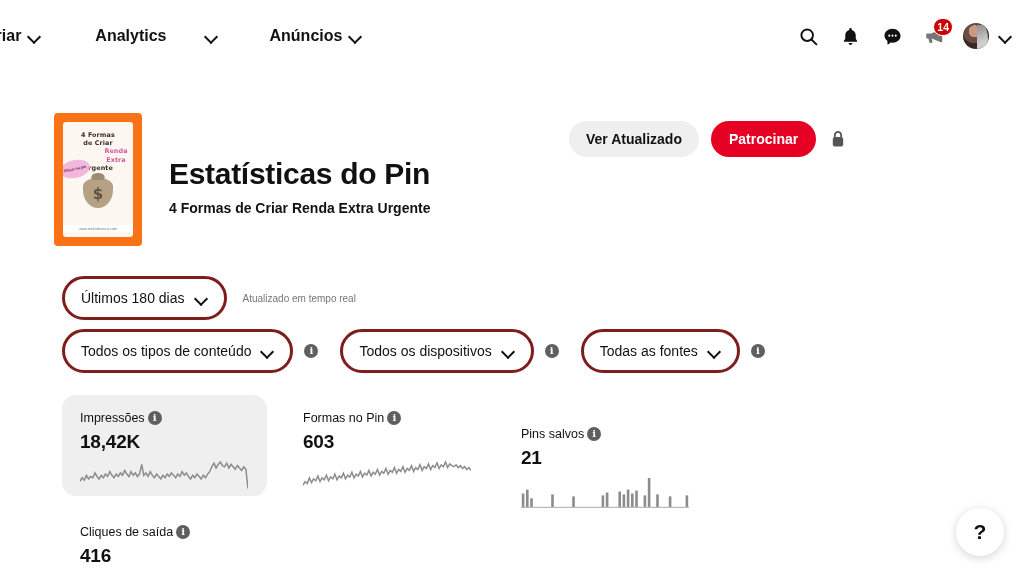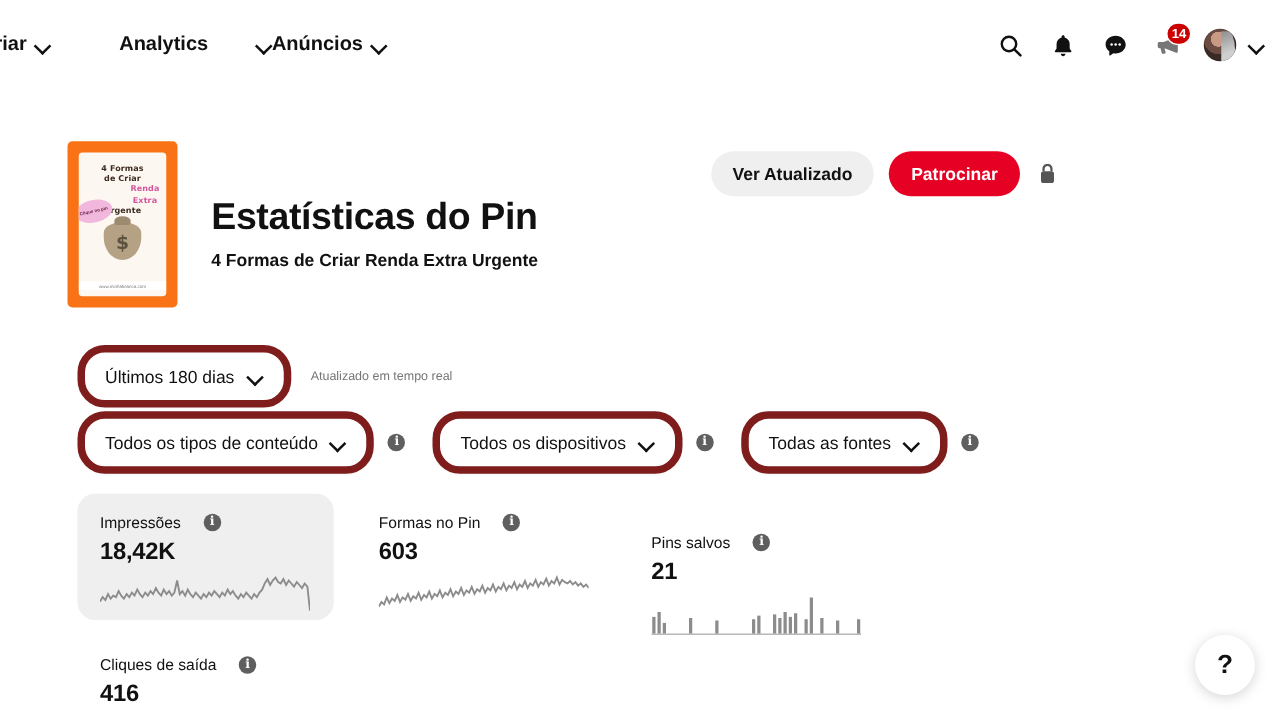--- a/index.html
+++ b/index.html
@@ -19,21 +19,21 @@
     background: #fff;
   }
   .nav-left { display: flex; align-items: center; }
   .nav-item {
     display: flex; align-items: center; gap: 7px;
     font-size: 16px; font-weight: bold; color: #111;
     cursor: pointer; white-space: nowrap;
   }
   .nav-criar { margin-left: -16px; }
   .nav-analytics { margin-left: 54px; gap: 38px; }
-  .nav-anuncios { }
+  .nav-anuncios { margin-left: 52px; }
 
   .chev {
     width: 13px; height: 13px; display: inline-block;
     position: relative; flex: 0 0 auto;
   }
   .chev::before {
     content: ""; position: absolute; left: 1px; top: 2px;
     width: 8px; height: 8px;
     border-right: 2.2px solid #111; border-bottom: 2.2px solid #111;
     transform: rotate(45deg);
@@ -149,21 +149,21 @@
   }
   .btn-primary {
     background: #e60023; color: #fff;
     padding: 10px 18px;
   }
   .lock-icon { margin-left: 3px; cursor: pointer; display: flex; }
 
   
   .select-pill {
     display: inline-flex; align-items: center; gap: 10px;
-    border: 6px solid #7f1d1d; border-radius: 22px;
+    border: 3px solid #7f1d1d; border-radius: 22px;
     background: #fff; color: #111;
     font-size: 14px; padding: 11px 16px;
     cursor: pointer; white-space: nowrap;
     box-shadow: 0 1px 2px rgba(0,0,0,.03);
   }
   .daterow {
     position: absolute; left: 62px; top: 276px;
     display: flex; align-items: center; gap: 16px;
   }
   .realtime-note { font-size: 10px; color: #767676; }
@@ -190,21 +190,21 @@
   }
   .metric-card {
     position: absolute;
     width: 205px; height: 101px;
     border-radius: 14px;
     padding: 16px 18px 0 18px;
     cursor: pointer;
   }
   .metric-card.selected { background: #efefef; }
   .metric-head {
-    display: flex; align-items: center; gap: 18px;
+    display: flex; align-items: center; gap: 3px;
     margin-bottom: 6px;
   }
   .metric-label { font-size: 12.5px; color: #111; }
   .metric-value {
     font-size: 19px; font-weight: bold; color: #111;
     letter-spacing: -.2px;
   }
   .spark { margin-top: 7px; width: 168px; height: 32px; display: block; }
 
   .c1 { left: 0;    top: 0; }

